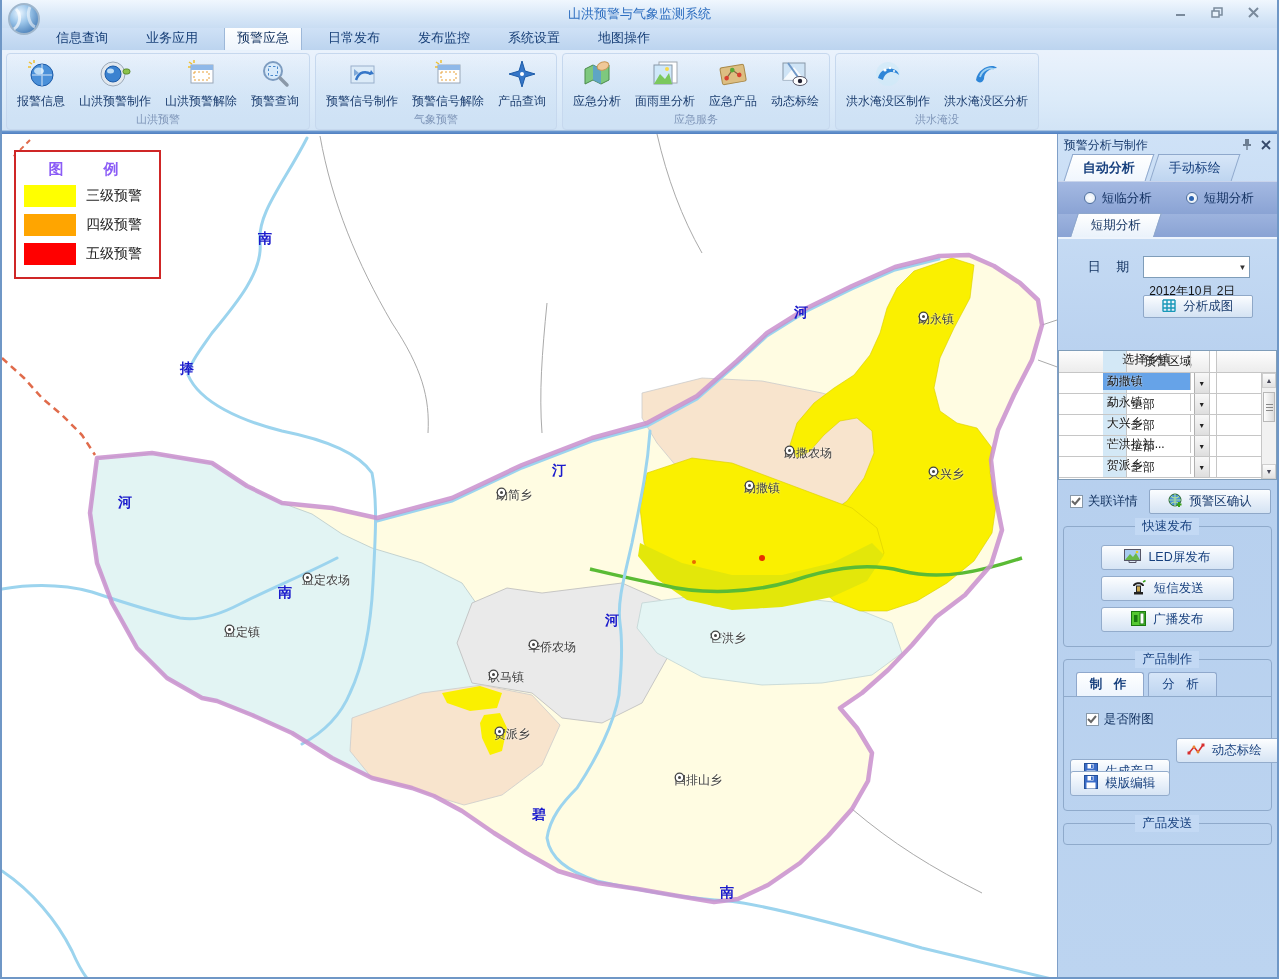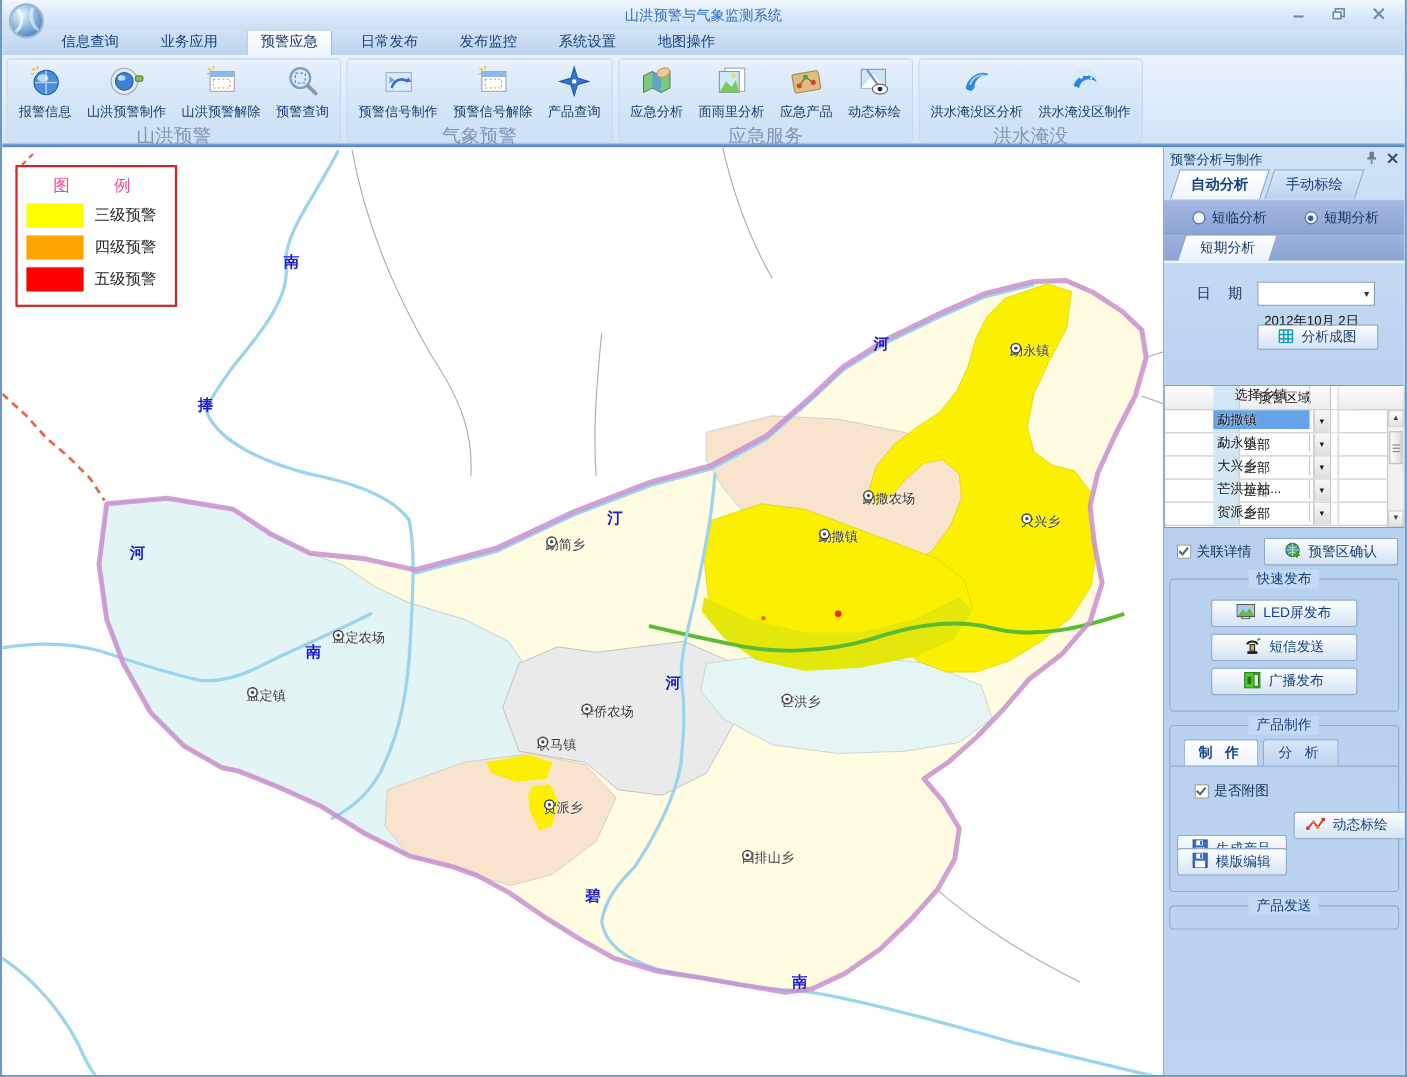--- a/index.html
+++ b/index.html
@@ -16,28 +16,28 @@
   .menubar{height:23px;background:linear-gradient(#cfe1f6,#bcd4ef);display:flex;align-items:flex-end;padding-left:42px;border-bottom:1px solid #e8f2fc;}
   .menu-tab{padding:3px 12px 3px;font-size:13px;color:#173f77;margin-right:14px;border-radius:4px 4px 0 0;}
   .menu-tab.active{background:linear-gradient(#ffffff,#eef5fd);border:1px solid #9db8d9;border-bottom:none;color:#10305e;}
   
   .ribbon{height:80px;background:linear-gradient(#eaf2fc,#dcebf9 60%,#d2e4f6);display:flex;align-items:stretch;padding:2px 4px 0;border-bottom:1px solid #a6c2e1;}
   .rgroup{display:flex;flex-direction:column;border:1px solid #c6d8ee;border-radius:4px;margin-right:5px;background:linear-gradient(#f2f8fe00,#cfe2f5 88%);padding:1px 3px 0;}
   .rbtns{display:flex;flex:1;align-items:stretch;}
   .rbtn{display:flex;flex-direction:column;align-items:center;justify-content:flex-start;padding:3px 7px 1px;border-radius:3px;}
   .rbtn .ric{width:32px;height:32px;display:flex;align-items:center;justify-content:center;}
   .rbtn .rlabel{font-size:12px;color:#1a3c6e;white-space:nowrap;margin-top:3px;}
-  .rcaption{text-align:center;font-size:17px;color:#7e95b8;padding:1px 0 2px;}
+  .rcaption{text-align:center;font-size:11px;color:#7e95b8;padding:1px 0 2px;}
   .blue-sep{height:3px;background:linear-gradient(#6d9bd2,#4f7ec0);}
   
   .main{display:flex;height:845px;}
   .map{position:relative;width:1058px;height:845px;background:#ffffff;overflow:hidden;}
   .map svg{position:absolute;left:0;top:0;}
   .legend{position:absolute;left:12px;top:16px;width:147px;height:129px;background:#fff;border:2px solid #cf2626;padding:6px 8px 4px;z-index:4;}
-  .legend-title{font-size:15px;color:#ec4899;letter-spacing:18px;text-align:center;margin:2px 0 6px 10px;}
+  .legend-title{font-size:15px;color:#8b5cf6;letter-spacing:18px;text-align:center;margin:2px 0 6px 10px;font-weight:bold;}
   .legend-item{display:flex;align-items:center;margin-bottom:7px;}
   .legend-swatch{width:52px;height:22px;margin-right:10px;}
   .legend-label{font-size:14px;color:#222;}
   .town{position:absolute;display:flex;align-items:center;font-size:12px;color:#3a3a3a;white-space:nowrap;z-index:3;text-shadow:0 0 2px #fff;}
   .town svg{margin-right:1px;}
   .river-label{position:absolute;font-size:14px;font-weight:bold;color:#1a1acc;z-index:3;font-family:"Liberation Serif","DejaVu Serif",serif;}
   
   .panel{width:221px;height:845px;background:linear-gradient(#cfe2f7,#b6cfee 30%,#bcd4f0);border-left:1px solid #7f9fc8;display:flex;flex-direction:column;overflow:hidden;}
   .panel-header{height:20px;display:flex;align-items:center;padding:2px 6px 0;}
   .panel-title{flex:1;font-size:12px;color:#1a3c6e;}
@@ -288,37 +288,37 @@
         </div>
       </div>
       <div class="rcaption">应急服务</div>
     </div>
 
     <div class="rgroup">
       <div class="rbtns">
         <div class="rbtn">
           <span class="ric">
             <svg width="30" height="30">
-                <path d="M5,21 C7,9 21,4 26,9 C19,9 13,13 13,20 C11,25 7,24 5,21 Z" fill="#2e86d8"></path>
-                <path d="M9,18 C11,11 18,8 23,10" stroke="#9fd0f0" stroke-width="1.8" fill="none"></path>
-              </svg>
-            </span>
-          <span class="rlabel">洪水淹没区分析</span>
-        </div>
-        <div class="rbtn">
-          <span class="ric">
-            <svg width="30" height="30">
                 <circle cx="15" cy="15" r="12" fill="#cde9f8" opacity="0.6"></circle>
                 <path d="M5,19 C8,7 24,7 26,16 C21,11 12,12 10,21 Z" fill="#2e86d8"></path>
                 <circle cx="12" cy="11" r="1.6" fill="#fff"></circle>
                 <circle cx="17" cy="9" r="1.2" fill="#fff"></circle>
                 <circle cx="21" cy="12" r="1" fill="#fff"></circle>
               </svg>
             </span>
           <span class="rlabel">洪水淹没区制作</span>
+        </div>
+        <div class="rbtn">
+          <span class="ric">
+            <svg width="30" height="30">
+                <path d="M5,21 C7,9 21,4 26,9 C19,9 13,13 13,20 C11,25 7,24 5,21 Z" fill="#2e86d8"></path>
+                <path d="M9,18 C11,11 18,8 23,10" stroke="#9fd0f0" stroke-width="1.8" fill="none"></path>
+              </svg>
+            </span>
+          <span class="rlabel">洪水淹没区分析</span>
         </div>
       </div>
       <div class="rcaption">洪水淹没</div>
     </div>
   </div>
 
   <div class="blue-sep"></div>
 
   <div class="main">
 

